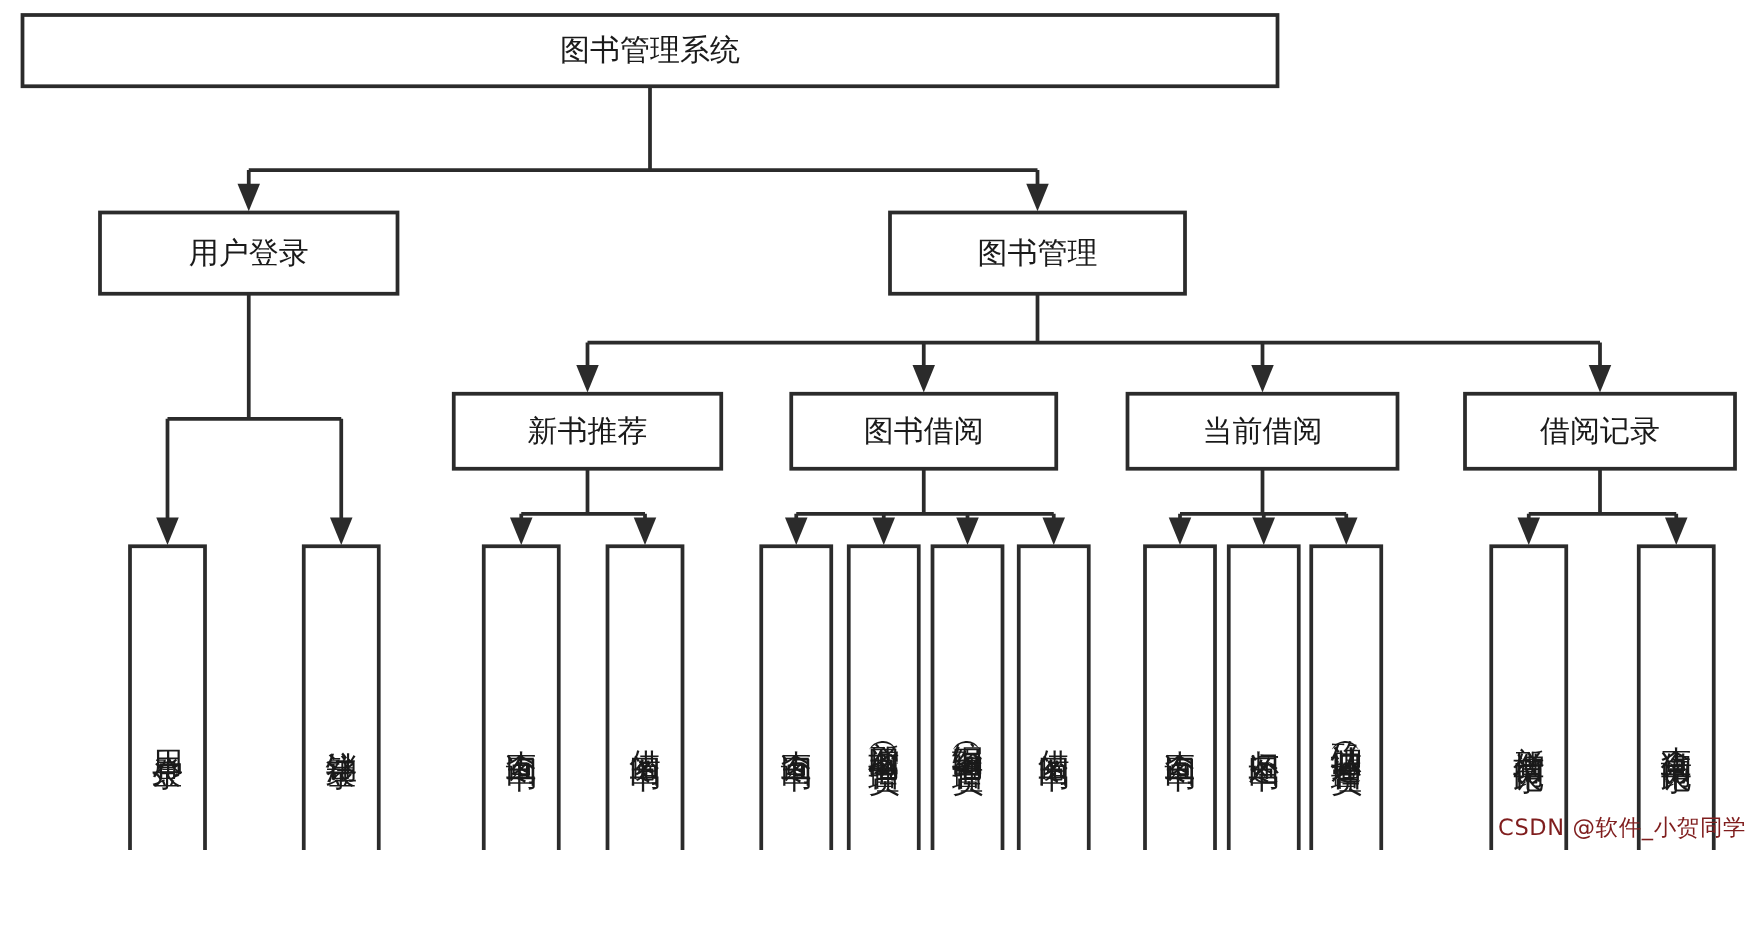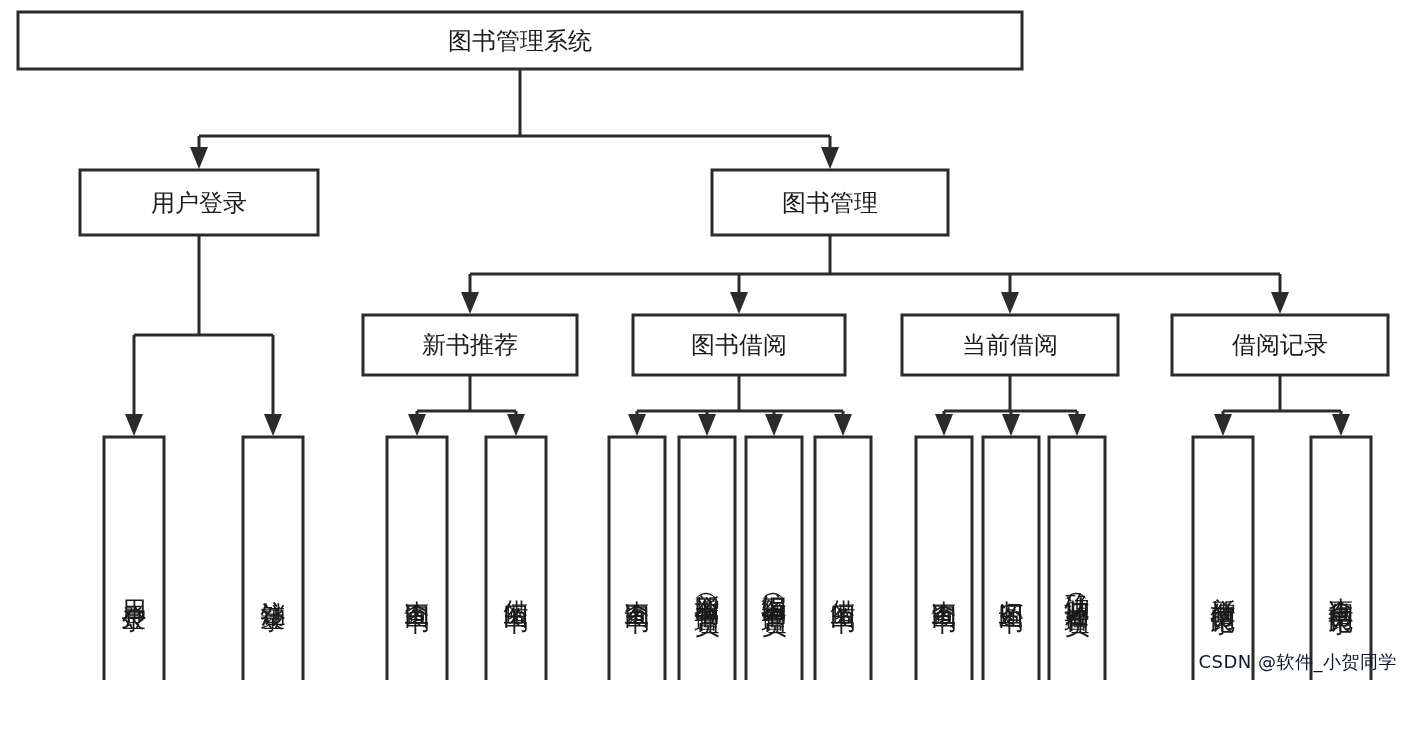--- a/index.html
+++ b/index.html
@@ -67,21 +67,21 @@
     color: #1a1a1a;
     white-space: nowrap;
     text-align: center;
   }
   .watermark {
     position: absolute;
     right: 8px;
     bottom: 6px;
     font-family: "DejaVu Sans", "Liberation Sans", sans-serif;
     font-size: 18px;
-    color: #0f172a;
+    color: #7f1d1d;
     letter-spacing: 0.5px;
     white-space: nowrap;
   }
 </style>
 </head>
 <body>
 
 <div id="diagram-root">
 
   <svg class="diagram-canvas" viewBox="0 0 1405 747">

